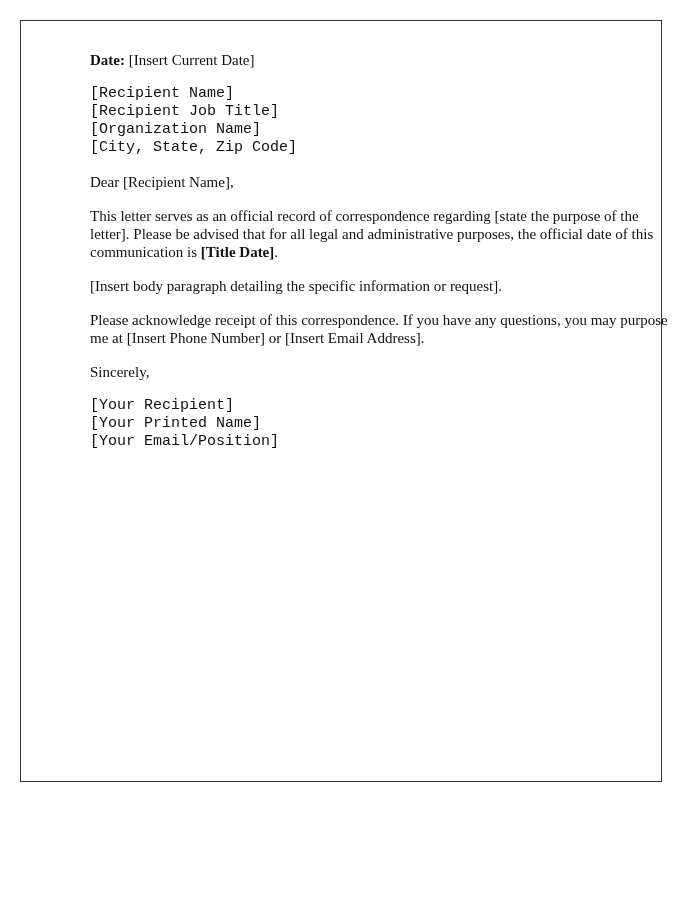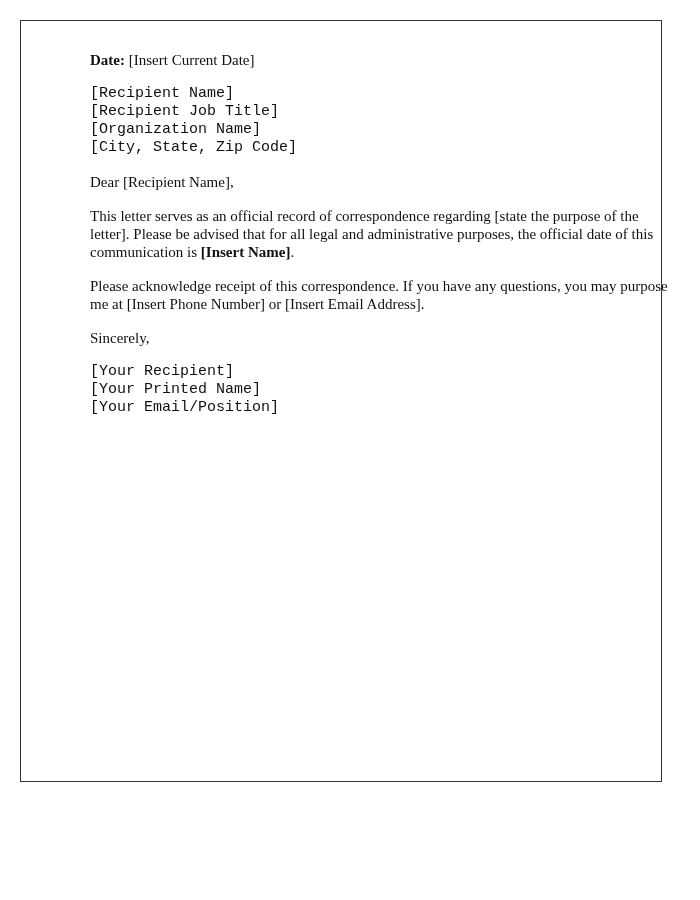--- a/index.html
+++ b/index.html
@@ -36,22 +36,23 @@
     <p class="lines">
       <span>[Recipient Name]</span>
       <span>[Recipient Job Title]</span>
       <span>[Organization Name]</span>
       <span>[City, State, Zip Code]</span>
     </p>
 
 
     <p>Dear [Recipient Name],</p>
 
-    <p><span>This letter serves as an official record of correspondence regarding [state the purpose of the letter]. Please be advised that for all legal and administrative purposes, the official date of this communication is </span><b>[Insert Name]</b><span>.</span></p>
+    <p><span>This letter serves as an official record of correspondence regarding [state the purpose of the letter]. Please be advised that for all legal and administrative purposes, the official date of this communication is </span><b>[Title Date]</b><span>.</span></p>
 
+    <p>[Insert body paragraph detailing the specific information or request].</p>
 
     <p>Please acknowledge receipt of this correspondence. If you have any questions, you may purpose me at [Insert Phone Number] or [Insert Email Address].</p>
 
     <p>Sincerely,</p>
 
     <p class="lines">
       <span>[Your Recipient]</span>
       <span>[Your Printed Name]</span>
       <span>[Your Email/Position]</span>
     </p>

